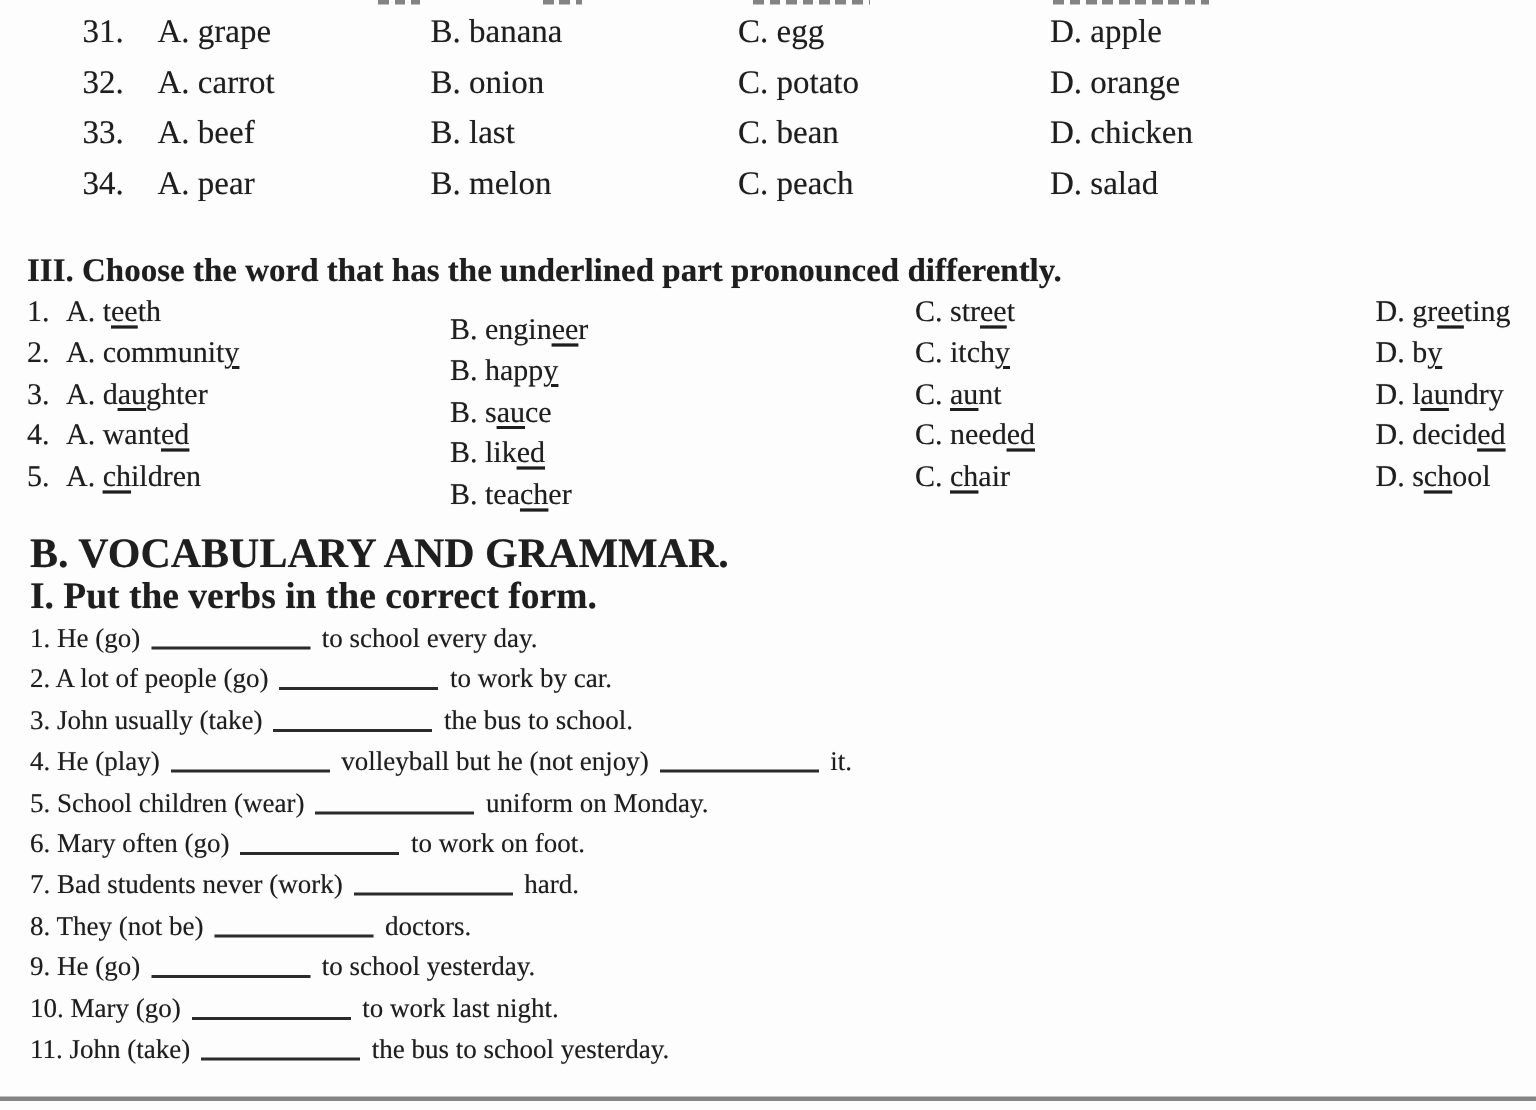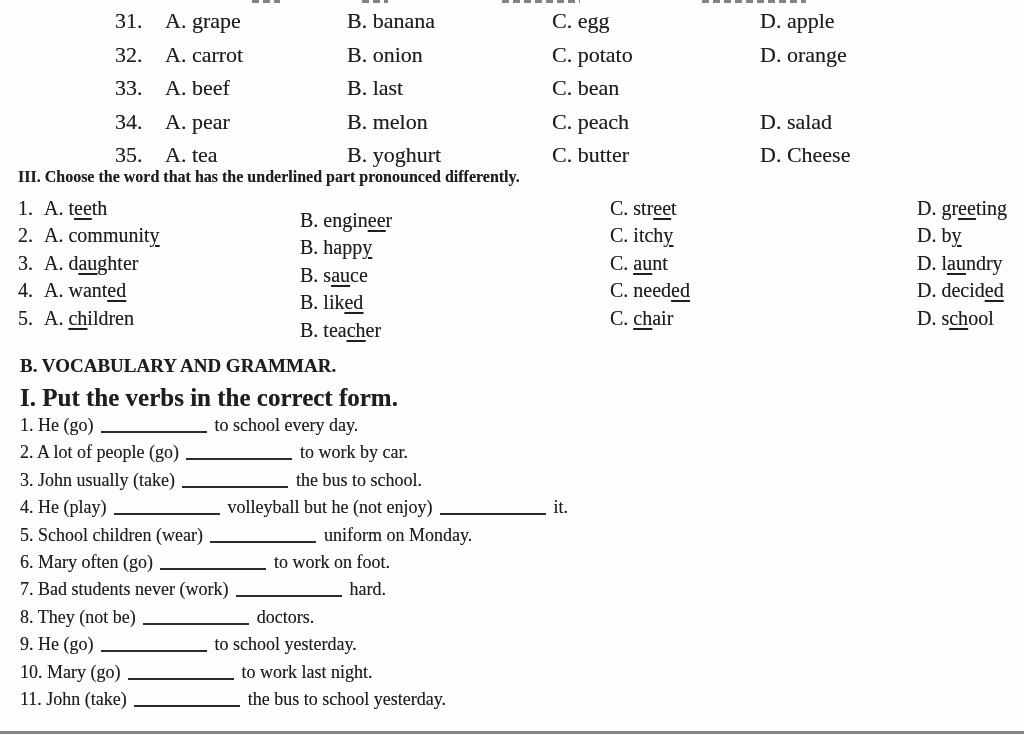--- a/index.html
+++ b/index.html
@@ -15,42 +15,42 @@
     text-shadow:0 0 0.5px rgba(25,25,25,0.5);
   }
   
   .frag{position:absolute;top:0;height:3px;background:repeating-linear-gradient(90deg,#6e6e6e 0 7px,transparent 7px 11px);opacity:.85;}
   .f1{left:252px;width:28px;}
   .f2{left:362px;width:26px;}
   .f3{left:502px;width:78px;}
   .f4{left:702px;width:104px;}
 
   
-  #mcq{position:absolute;top:4px;left:16px;width:844px;padding-left:44px;}
+  #mcq{position:absolute;top:4px;left:0;width:844px;}
   .mcq-row{position:relative;height:33.5px;line-height:33.5px;font-size:22px;}
   .cell{position:absolute;top:0;white-space:nowrap;}
   .mcq-row .c-num{left:55px;}
   .mcq-row .c-a{left:105px;}
   .mcq-row .c-b{left:287px;}
   .mcq-row .c-c{left:492px;}
   .mcq-row .c-d{left:700px;}
 
   
-  .h3{position:absolute;top:169px;left:18px;font-size:16px;font-weight:bold;line-height:1;white-space:nowrap;}
+  .h3{position:absolute;top:169px;left:18px;font-size:22px;font-weight:bold;line-height:1;white-space:nowrap;}
   #pron{position:absolute;top:195px;left:0;width:1024px;}
   .p-row{position:relative;height:27.4px;line-height:27.4px;font-size:20px;}
   .p-row .c-num{left:18px;}
   .p-row .c-a{left:44px;}
   .p-row .c-b{left:300px;margin-top:12px;}
   .p-row .c-c{left:610px;}
   .p-row .c-d{left:917px;}
   .u{text-decoration:underline;text-underline-offset:3px;text-decoration-thickness:1.6px;}
 
   
-  .hB{position:absolute;top:356px;left:20px;font-size:19px;font-weight:bold;line-height:1;white-space:nowrap;}
+  .hB{position:absolute;top:356px;left:20px;font-size:28px;font-weight:bold;line-height:1;white-space:nowrap;}
   .hI{position:absolute;top:385px;left:20px;font-size:25px;font-weight:bold;line-height:1;white-space:nowrap;}
 
   
   #verbs{position:absolute;top:412px;left:20px;width:1000px;}
   .v-row{height:27.4px;line-height:27.4px;font-size:18px;white-space:nowrap;}
   .blank{
     display:inline-block;width:106px;height:13px;
     border-bottom:2px solid #2b2b2b;
     position:relative;top:2px;margin:0 3px;
   }
@@ -82,34 +82,28 @@
         <span class="cell c-a">A. carrot</span>
         <span class="cell c-b">B. onion</span>
         <span class="cell c-c">C. potato</span>
         <span class="cell c-d">D. orange</span>
       </div>
       <div class="mcq-row">
         <span class="cell c-num">33.</span>
         <span class="cell c-a">A. beef</span>
         <span class="cell c-b">B. last</span>
         <span class="cell c-c">C. bean</span>
+        <span class="cell c-d">D. chicken</span>
       </div>
       <div class="mcq-row">
         <span class="cell c-num">34.</span>
         <span class="cell c-a">A. pear</span>
         <span class="cell c-b">B. melon</span>
         <span class="cell c-c">C. peach</span>
         <span class="cell c-d">D. salad</span>
-      </div>
-      <div class="mcq-row">
-        <span class="cell c-num">35.</span>
-        <span class="cell c-a">A. tea</span>
-        <span class="cell c-b">B. yoghurt</span>
-        <span class="cell c-c">C. butter</span>
-        <span class="cell c-d">D. Cheese</span>
       </div>
     </div>
 
   <div class="h3">III. Choose the word that has the underlined part pronounced differently.</div>
 
   <div id="pron">
       <div class="p-row">
         <span class="cell c-num">1.</span>
         <span class="cell c-a">A. t<span class="u">ee</span>th</span>
         <span class="cell c-b">B. engin<span class="u">ee</span>r</span>

